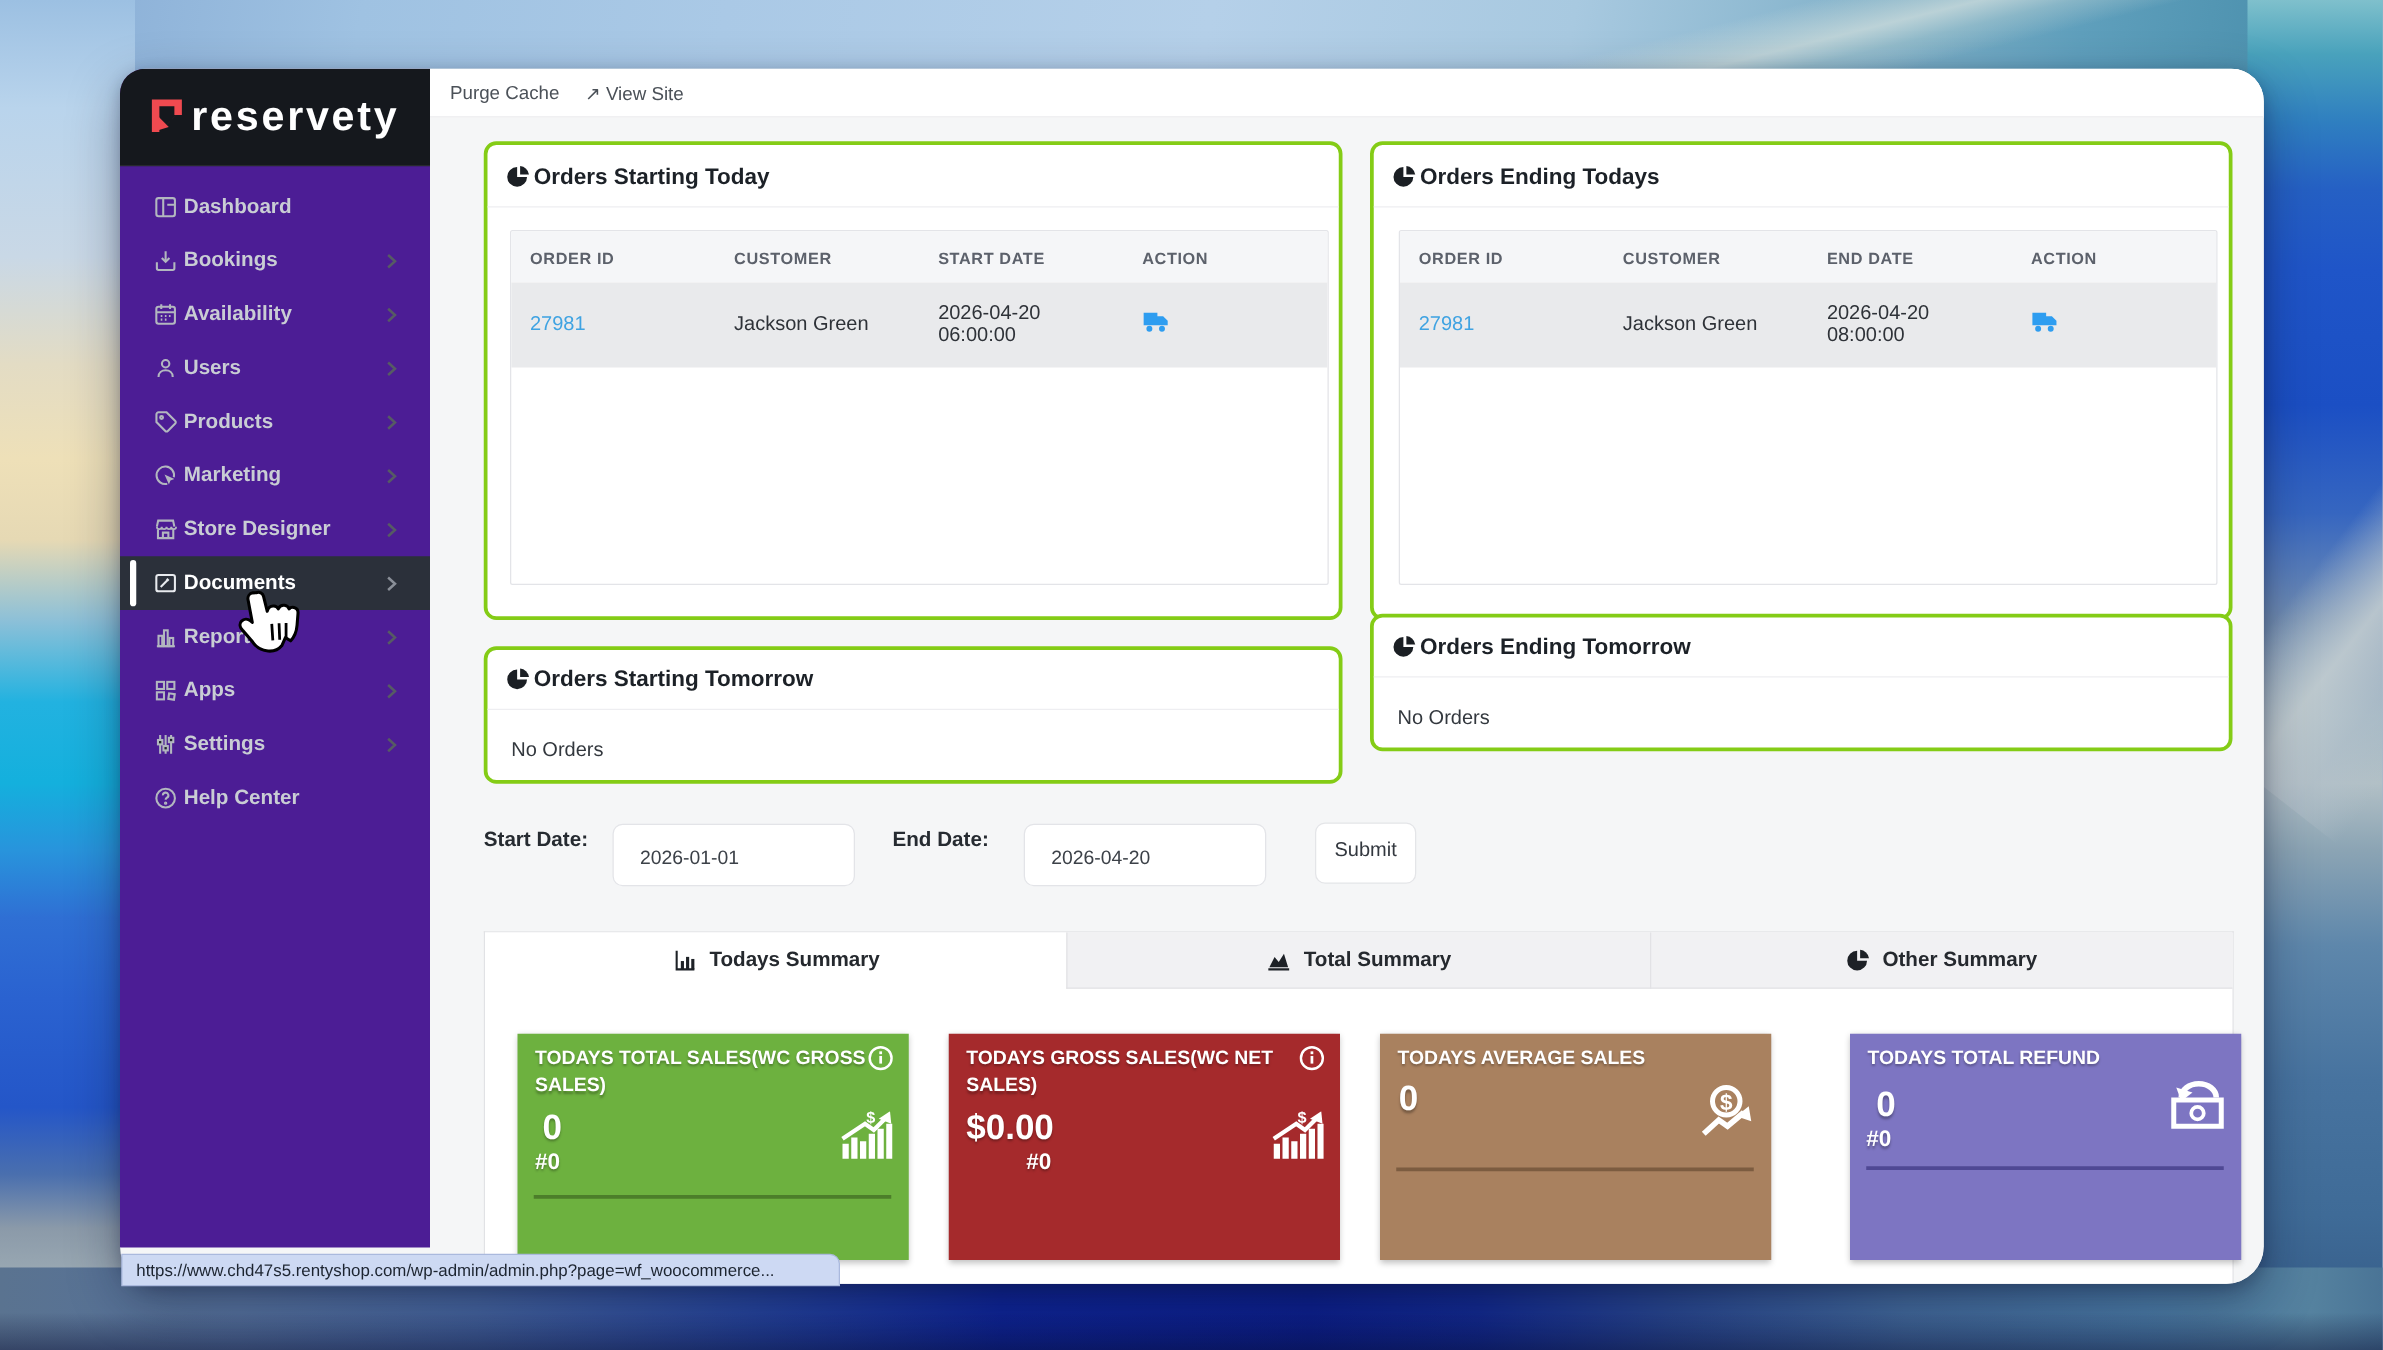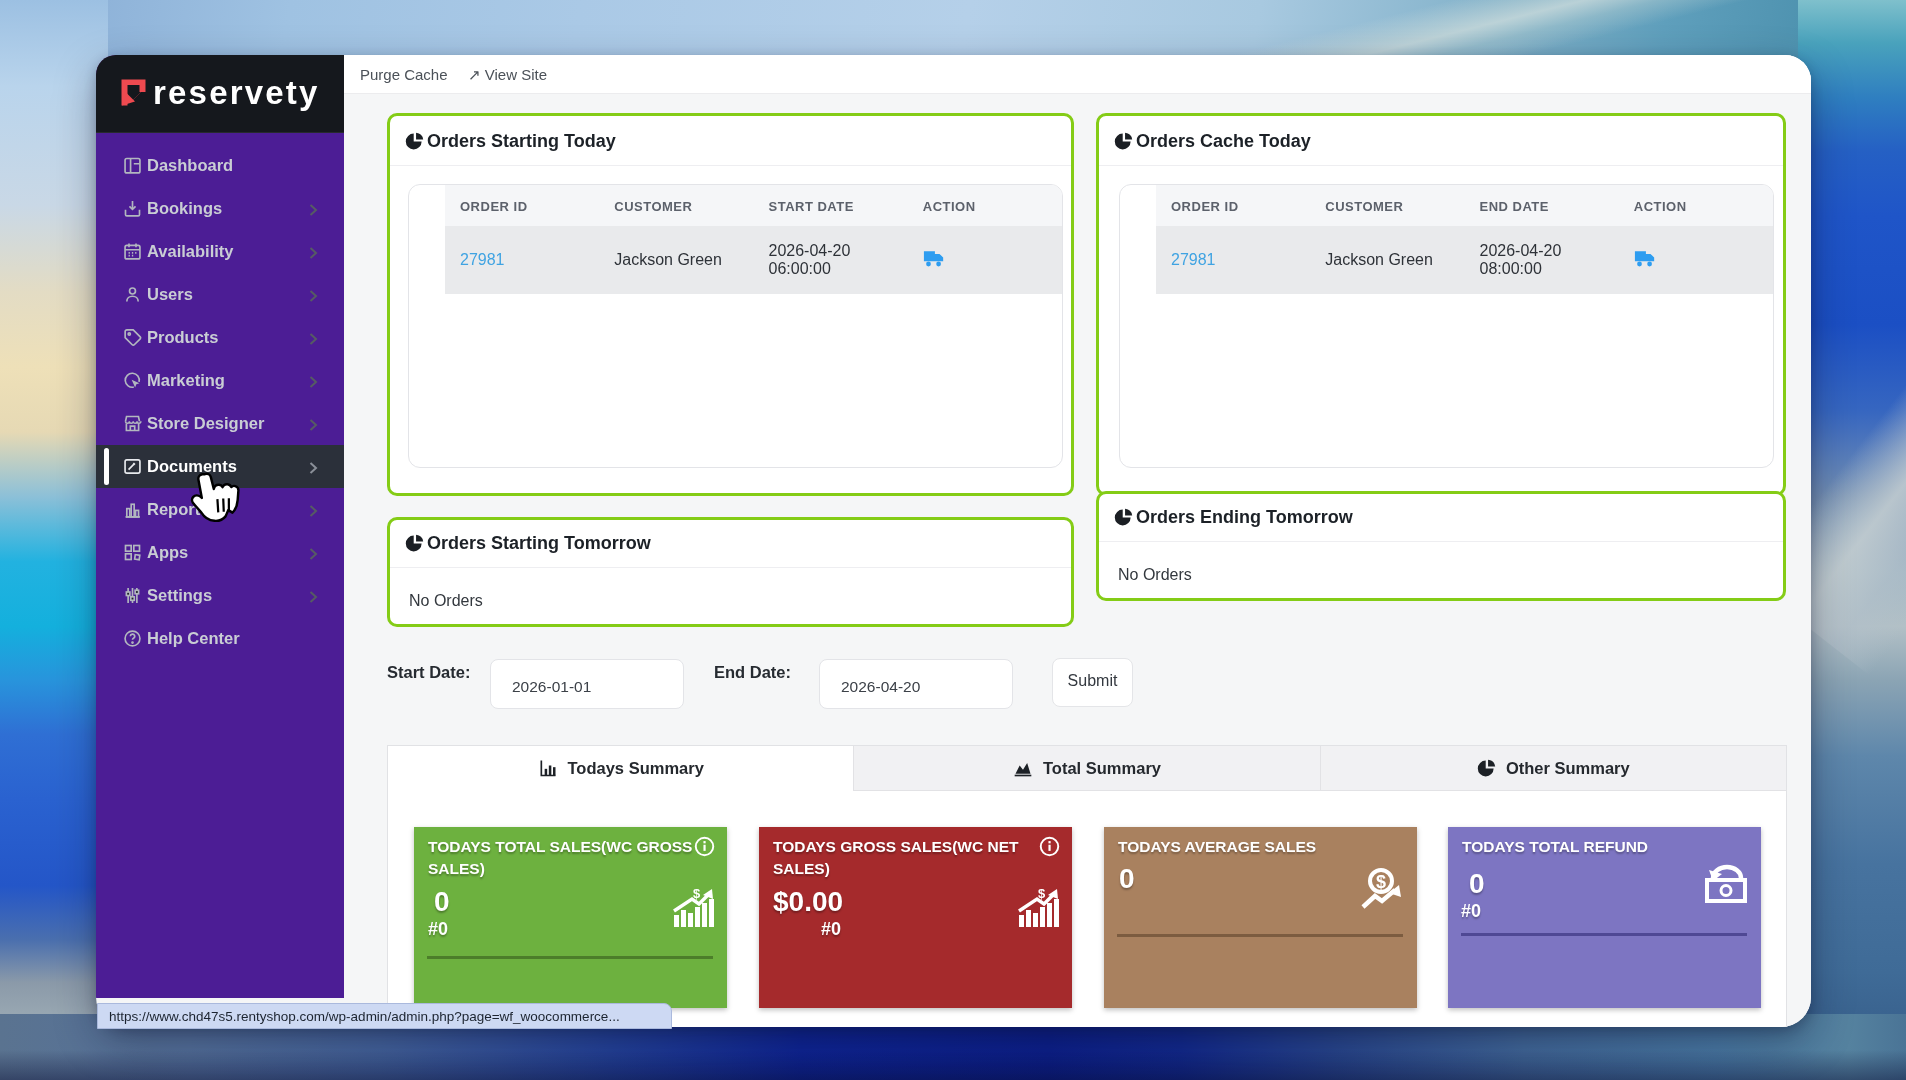--- a/index.html
+++ b/index.html
@@ -35,21 +35,21 @@
 
 .main { position:absolute; left:248px; top:0; width:1467px; height:972px; background:#f5f6f7; }
 .topbar { position:absolute; left:0; top:0; width:1467px; height:39px; background:#fff; border-bottom:1px solid #ececee; }
 .topbar .pl { position:absolute; left:16px; top:11px; font-size:15px; color:#4b5158; }
 .topbar .vs { position:absolute; left:124px; top:11px; font-size:15px; color:#4b5158; }
 
 .card { position:absolute; background:#fff; border:3px solid #84cc16; border-radius:10px; }
 .chead { position:absolute; left:0; top:0; right:0; height:50px; border-bottom:1px solid #eeeef1; }
 .chead .t { position:absolute; left:37px; top:15px; font-size:18px; font-weight:bold; color:#1c2127; }
 .chead svg { position:absolute; left:15px; top:16px; }
-.otable { position:absolute; border:1px solid #e3e4e8; border-radius:12px; overflow:hidden; background:#fff;padding-left:36px; }
+.otable { position:absolute; border:1px solid #e3e4e8; border-radius:2px; overflow:hidden; background:#fff; }
 .thr { height:41px; background:#f5f6f8; display:flex; }
 .thr div { width:163.5px; padding-left:15px; font-size:13px; font-weight:bold; color:#5c616b; letter-spacing:0.5px; line-height:43px; }
 .tdr { height:68px; background:#e9eaec; display:flex; align-items:center; }
 .tdr div { width:163.5px; padding-left:15px; font-size:16px; color:#2e3238; }
 .tdr div.lnk { color:#3fa3e2; }
 .noord { position:absolute; left:19px; top:72px; font-size:16px; color:#33383e; }
 
 .flabel { position:absolute; font-size:16.5px; font-weight:bold; color:#262b31; }
 .finput { position:absolute; width:194px; height:50px; background:#fff; border:1px solid #e3e4e8; border-radius:8px; font-size:15.5px; color:#3c4148; padding:18px 0 0 21px; }
 .fbtn { position:absolute; width:81px; height:49px; background:#fff; border:1px solid #e4e5e8; border-radius:8px; font-size:16px; color:#33383f; text-align:center; line-height:44px;margin-left:35px; }
@@ -111,21 +111,21 @@
               </svg></div>
           </div>
       </div>
     </div>
     <div class="card" style="left:752px; top:58px; width:690px; height:383px;">
       <div class="chead">
           <svg width="19" height="19" viewBox="0 0 24 24">
             <path d="M11 2 A10 10 0 1 0 21 12 L11 12 Z" fill="#1b1f24"></path>
             <path d="M14 1 A10 10 0 0 1 23 9.5 L14 9.5 Z" fill="#1b1f24"></path>
           </svg>
-          <div class="t">Orders Cache Today</div>
+          <div class="t">Orders Ending Todays</div>
         </div>
       <div class="otable" style="left:20px; top:68px; width:655px; height:284px;">
         <div class="thr">
             <div>ORDER ID</div>
             <div>CUSTOMER</div>
             <div>END DATE</div>
             <div>ACTION</div>
           </div>
         <div class="tdr">
             <div class="lnk">27981</div>
@@ -238,21 +238,21 @@
       <div class="ti">TODAYS AVERAGE SALES</div>
       <div class="num" style="left:15px; top:36px;">0</div>
       <div class="hr" style="top:107px; background:#7c5c40;"></div>
       <div class="bic" style="left:255px; top:40px;"><svg width="46" height="44" viewBox="0 0 46 44">
             <circle cx="22" cy="14" r="11" fill="none" stroke="#fff" stroke-width="4"></circle>
             <text x="17" y="21" font-size="18" font-weight="bold" fill="#fff" font-family="Liberation Sans">$</text>
             <path d="M4 40 L16 29 L23 34 L36 23" fill="none" stroke="#fff" stroke-width="4.5"></path>
             <path d="M40 18 L42 30 L30 26 Z" fill="#fff"></path>
           </svg></div>
     </div>
-    <div class="stat" style="left:1104px; background:#7d75c2;">
+    <div class="stat" style="left:1136px; background:#7d75c2;">
       <div class="ti">TODAYS TOTAL REFUND</div>
       <div class="num" style="left:21px; top:41px;">0</div>
       <div class="cnt" style="left:13px; top:74px;">#0</div>
       <div class="hr" style="top:106px; background:#4f4894;"></div>
       <div class="bic" style="left:255px; top:37px;"><svg width="46" height="42" viewBox="0 0 46 42">
             <path d="M10 14 A 14 11 0 0 1 38 14" fill="none" stroke="#fff" stroke-width="4.5"></path>
             <path d="M6 6 L10 17 L19 10 Z" fill="#fff"></path>
             <rect x="4" y="16" width="38" height="21" fill="none" stroke="#fff" stroke-width="4"></rect>
             <circle cx="23" cy="26.5" r="5" fill="none" stroke="#fff" stroke-width="3"></circle>
           </svg></div>

